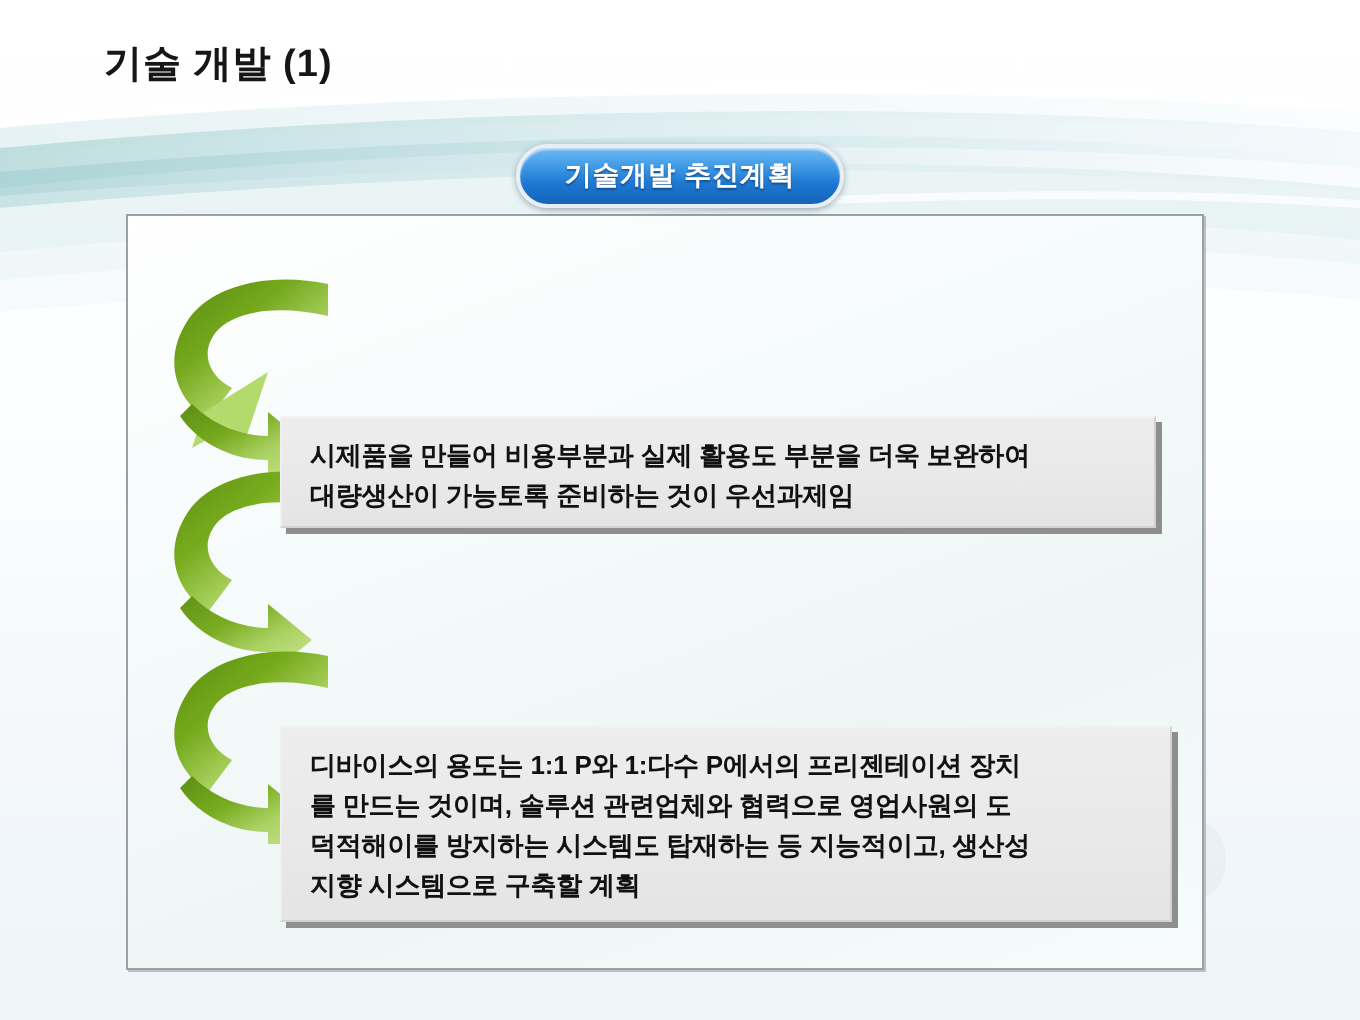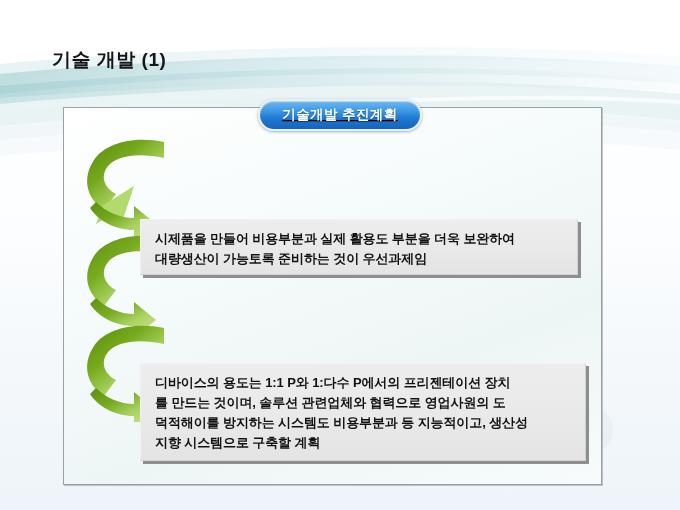--- a/index.html
+++ b/index.html
@@ -44,53 +44,51 @@
   
   .slide-title {
     position: absolute;
     left: 52px;
     top: 19px;
     font-size: 19px;
     font-weight: bold;
     color: #161616;
     letter-spacing: 0.5px;
     white-space: nowrap;
-    margin-top: 28px;
   }
 
   
   .frame {
     position: absolute;
     left: 63px;
     top: 107px;
     width: 539px;
     height: 378px;
     box-sizing: border-box;
     border: 1px solid #9aa0a6;
     background: linear-gradient(160deg, #ffffff 0%, #f6fbfb 35%, #eef6f5 68%, #f7fbfc 100%);
     box-shadow: 1px 1px 0 rgba(120,130,135,0.45);
   }
 
   
   .banner {
     position: absolute;
     left: 258px;
-    top: 99px;
+    top: 72px;
     width: 164px;
     height: 32px;
     border-radius: 16px;
     background: linear-gradient(180deg, #6fb7ef 0%, #3e9ae6 34%, #1f78d2 62%, #1464bb 100%);
     border: 2px solid #e9eef2;
     box-sizing: border-box;
     box-shadow: 0 1px 3px rgba(60,80,100,0.45), inset 0 1px 1px rgba(255,255,255,0.55);
     display: flex;
     align-items: center;
     justify-content: center;
     z-index: 6;
-    text-decoration: underline;
   }
   .banner-label {
     font-size: 13.5px;
     font-weight: bold;
     color: #ffffff;
     letter-spacing: 0.4px;
     text-shadow: 0 1px 1px rgba(10,50,90,0.55);
     white-space: nowrap;
   }
 
@@ -120,21 +118,21 @@
   .tbox-text {
     font-size: 13px;
     font-weight: bold;
     color: #111111;
     line-height: 1.55;
     letter-spacing: -0.1px;
     white-space: pre-line;
   }
 
   .tbox-1 { left: 140px; top: 146px; width: 438px; height: 56px; }
-  .tbox-2 { left: 140px; top: 219px; width: 438px; height: 56px; }
+  .tbox-2 { left: 140px; top: 208px; width: 438px; height: 56px; }
   .tbox-3 { left: 140px; top: 288px; width: 442px; height: 56px; }
   .tbox-4 { left: 140px; top: 363px; width: 446px; height: 98px; }
 </style>
 </head>
 <body>
 
 <div class="slide">
 
   <svg class="wave-layer" viewBox="0 0 680 510" preserveAspectRatio="none">
     <defs>
@@ -244,17 +242,17 @@
 
   <div class="tbox tbox-2">
     <div class="tbox-text">시제품을 만들어 비용부분과 실제 활용도 부분을 더욱 보완하여
 대량생산이 가능토록 준비하는 것이 우선과제임</div>
   </div>
 
 
   <div class="tbox tbox-4">
     <div class="tbox-text">디바이스의 용도는 1:1 P와 1:다수 P에서의 프리젠테이션 장치
 를 만드는 것이며, 솔루션 관련업체와 협력으로 영업사원의 도
-덕적해이를 방지하는 시스템도 비용부분과 등 지능적이고, 생산성
+덕적해이를 방지하는 시스템도 탑재하는 등 지능적이고, 생산성
 지향 시스템으로 구축할 계획</div>
   </div>
 
 </div>
 
 </body></html>

